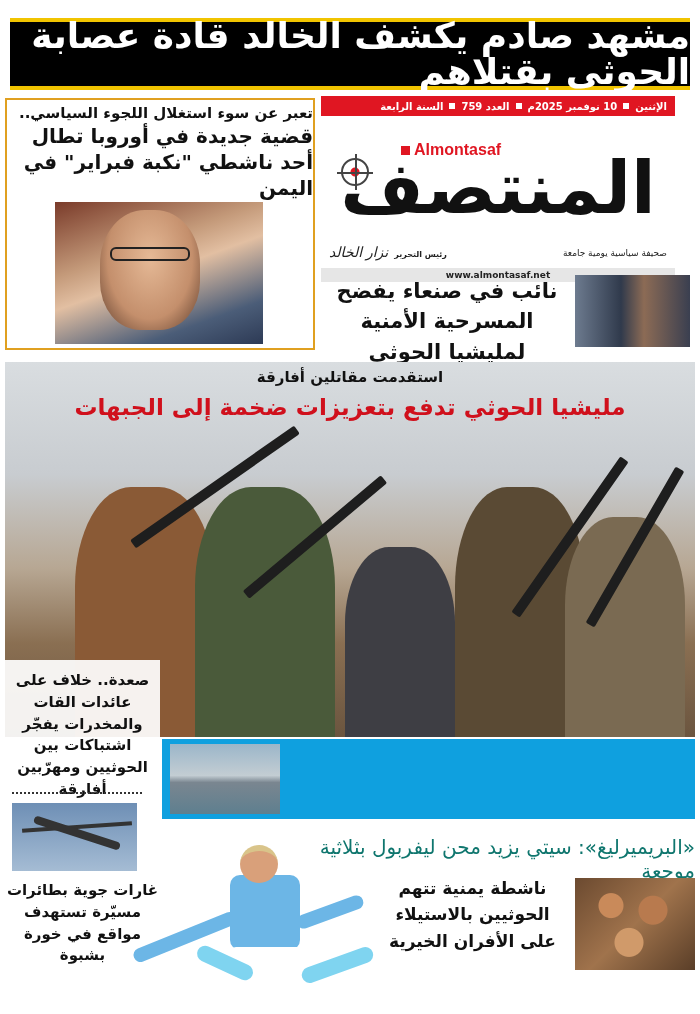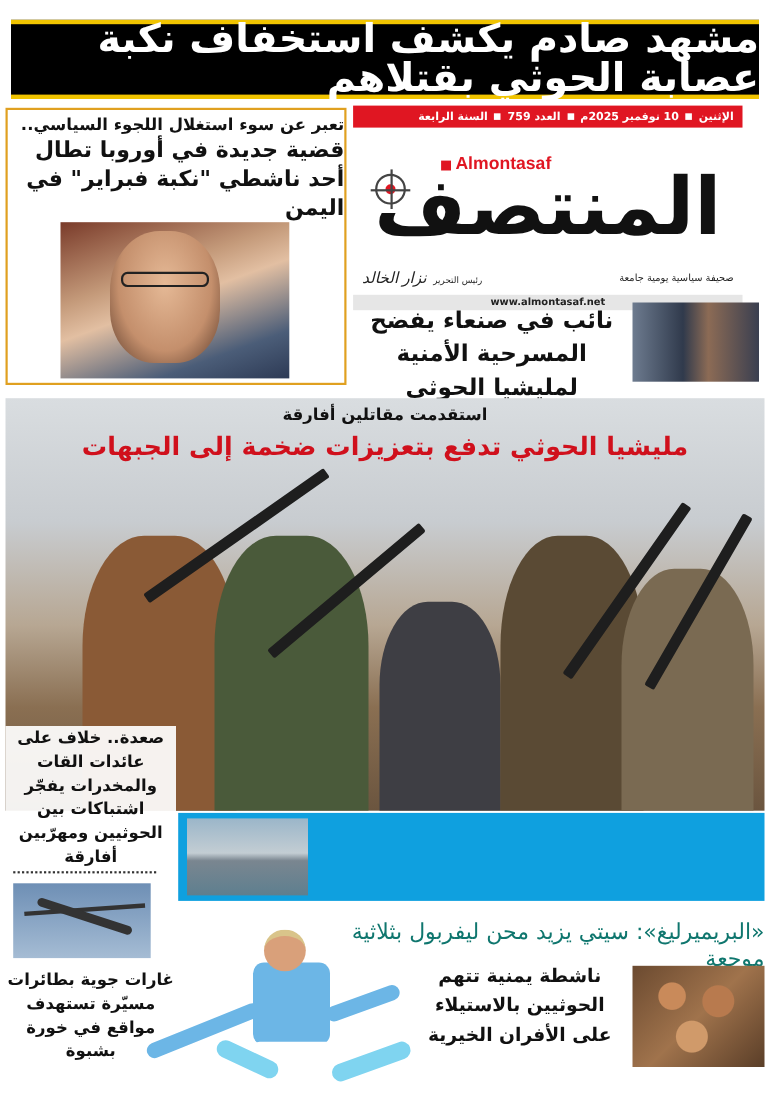--- a/index.html
+++ b/index.html
@@ -32,22 +32,22 @@
   }
   .crosshair {
     position: absolute; left: 20px; top: 42px; width: 28px; height: 28px; border-radius: 50%;
     border: 2px solid #444; background: radial-gradient(circle, #e01622 0 4px, transparent 5px);
   }
   .crosshair::before, .crosshair::after { content: ""; position: absolute; background: #444; }
   .crosshair::before { left: 12px; top: -6px; width: 2px; height: 36px; }
   .crosshair::after { top: 12px; left: -6px; height: 2px; width: 36px; }
   .tagline { position: absolute; right: 8px; top: 132px; font-size: 9px; color: #222; }
   .editor { position: absolute; left: 8px; top: 128px; font-size: 12px; color: #222; display: flex; gap: 6px; align-items: baseline; }
-  .editor .label { font-size: 8px; font-weight: normal; }
-  .editor .name { font-family: Liberation Serif, serif; font-style: italic; font-size: 14px; }
+  .editor .label { font-size: 8px; font-weight: bold; }
+  .editor .name { font-family: Liberation Sans, sans-serif; font-style: italic; font-size: 14px; }
   .url-bar {
     position: absolute; left: 0; top: 152px; width: 354px; height: 14px; background: #e6e6e6;
     font-size: 9px; font-weight: bold; color: #222; text-align: center; line-height: 14px; direction: ltr;
   }
 
   
   .box-story {
     position: absolute; left: 5px; top: 98px; width: 310px; height: 252px;
     border: 2px solid #e0a020; padding: 4px 0; text-align: right;
   }
@@ -89,21 +89,21 @@
   }
   .hero .headline {
     position: absolute; top: 32px; left: 0; width: 100%; text-align: center;
     font-size: 23px; font-weight: bold; color: #d0101c;
   }
   .fighter { position: absolute; bottom: 0; border-radius: 40% 40% 0 0; }
   .gun { position: absolute; background: #1e1e1e; height: 10px; border-radius: 2px; }
 
   .side-story-1 {
     position: absolute; left: 5px; top: 660px; width: 155px; height: 110px;
-    background: rgba(255,255,255,0.92); text-align: center; padding-top: 0;
+    background: rgba(255,255,255,0.92); text-align: center; padding-top: 10px;
     font-size: 15px; font-weight: bold; color: #111; line-height: 1.45;
   }
   .dotted-rule { position: absolute; left: 12px; top: 792px; width: 130px; border-top: 2px dotted #333; }
   .drone-photo {
     position: absolute; left: 12px; top: 803px; width: 125px; height: 68px;
     background: linear-gradient(180deg, #6e8fb5 0%, #a5bcd4 100%);
   }
   .drone-photo .body { position: absolute; left: 20px; top: 26px; width: 90px; height: 8px; background: #333; border-radius: 4px; transform: rotate(18deg); }
   .drone-photo .wing { position: absolute; left: 10px; top: 22px; width: 110px; height: 4px; background: #333; transform: rotate(-4deg); }
   .side-story-2 {
@@ -146,21 +146,21 @@
     position: absolute; right: 5px; top: 878px; width: 120px; height: 92px;
     background: radial-gradient(circle at 30% 30%, #c98a5a 0 12px, transparent 13px),
                 radial-gradient(circle at 65% 35%, #b87a4e 0 14px, transparent 15px),
                 radial-gradient(circle at 45% 70%, #d09a6a 0 14px, transparent 15px),
                 linear-gradient(135deg, #6b4a30 0%, #a0734c 50%, #5a3e28 100%);
   }
 </style>
 </head>
 <body>
 
-<div class="banner">مشهد صادم يكشف استخفاف نكبة عصابة الحوثي بقتلاهم</div>
+<div class="banner">مشهد صادم يكشف الخالد قادة عصابة الحوثي بقتلاهم</div>
 
 <div class="masthead">
   <div class="dateline">
     <span>الإثنين</span>
     <span class="sep"></span>
     <span>10 نوفمبر 2025م</span>
     <span class="sep"></span>
     <span>العدد 759</span>
     <span class="sep"></span>
     <span>السنة الرابعة</span>

